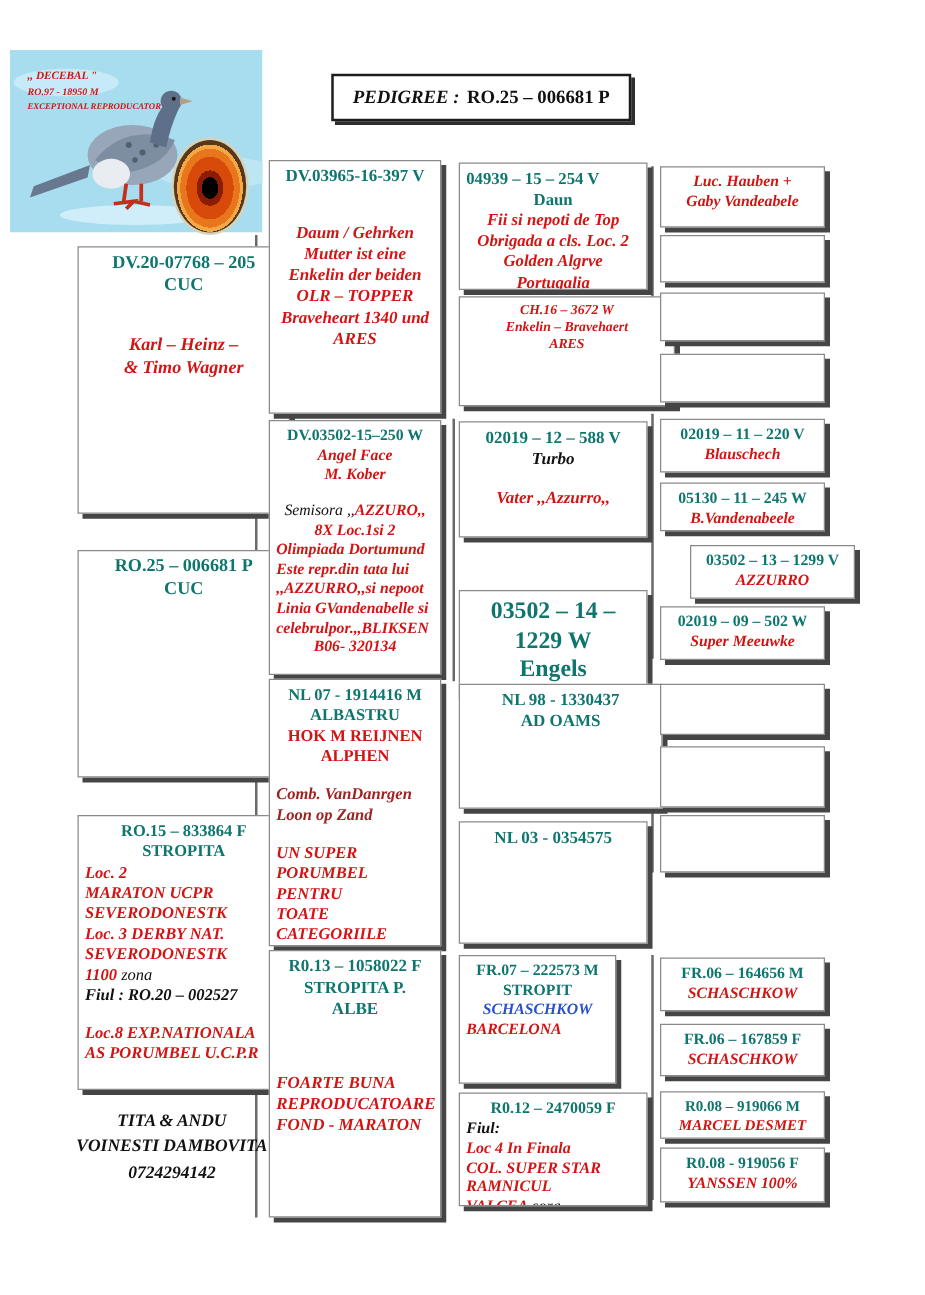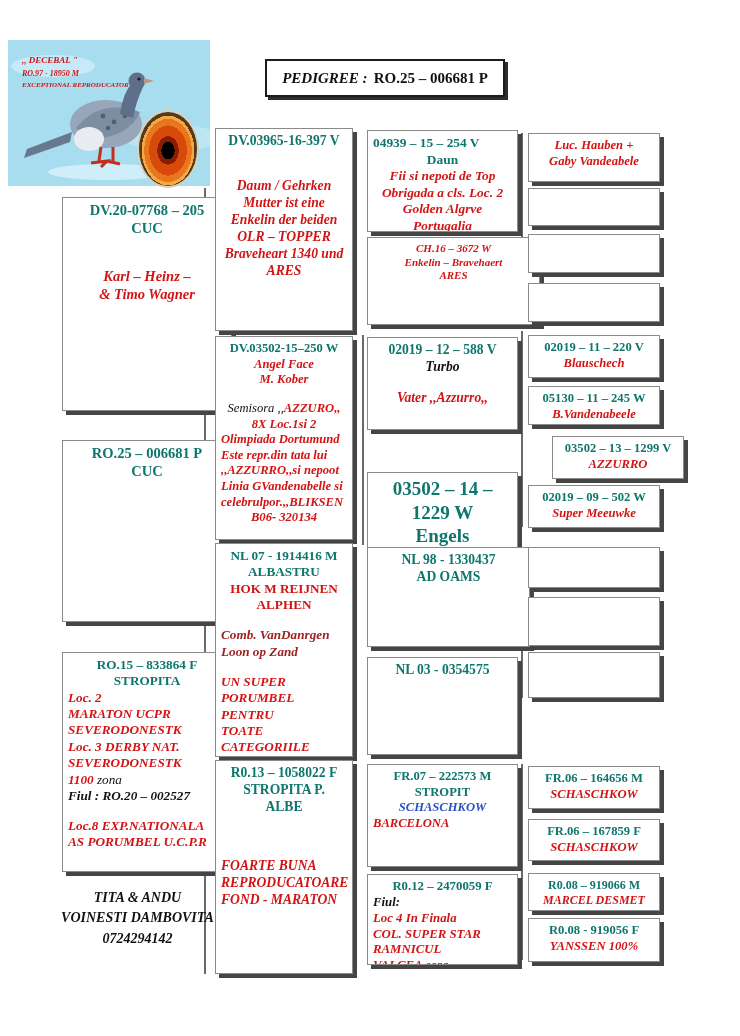--- a/index.html
+++ b/index.html
@@ -52,21 +52,21 @@
   #col2-b1{left:215px;top:128px;width:138px;height:203px;font-size:13.6px;}
   #col2-b2{left:215px;top:336px;width:138px;height:204px;font-size:12.6px;}
   #col2-b3{left:215px;top:543px;width:138px;height:214px;font-size:13.2px;}
   #col2-b4{left:215px;top:760px;width:138px;height:214px;font-size:13.6px;}
   #col3-b1{left:367px;top:130px;width:151px;height:102px;font-size:13.4px;}
   #col3-b2{left:367px;top:237px;width:173px;height:88px;font-size:11px;}
   #col3-b3{left:367px;top:337px;width:151px;height:93px;font-size:13.6px;}
   #col3-b4{left:367px;top:436px;width:151px;height:88px;font-size:19px;margin-top:36px;}
   #col3-b5{left:367px;top:547px;width:163px;height:100px;font-size:13.6px;}
   #col3-b6{left:367px;top:657px;width:151px;height:98px;font-size:13.6px;}
-  #col3-b7{left:367px;top:764px;width:151px;height:103px;font-size:12.6px;}
+  #col3-b7{left:367px;top:764px;width:126px;height:103px;font-size:12.6px;}
   #col3-b8{left:367px;top:874px;width:151px;height:91px;font-size:12.8px;}
   #col4-b1{left:528px;top:133px;width:132px;height:49px;font-size:12.6px;}
   #col4-b2{left:528px;top:188px;width:132px;height:38px;}
   #col4-b3{left:528px;top:234px;width:132px;height:39px;}
   #col4-b4{left:528px;top:283px;width:132px;height:39px;}
   #col4-b5{left:528px;top:335px;width:132px;height:43px;font-size:12.6px;}
   #col4-b6{left:528px;top:386px;width:132px;height:39px;font-size:12.6px;}
   #col4-b7{left:528px;top:436px;width:132px;height:43px;font-size:12.6px;margin-left:24px;}
   #col4-b8{left:528px;top:485px;width:132px;height:43px;font-size:12.6px;}
   #col4-b9{left:528px;top:547px;width:132px;height:41px;}

